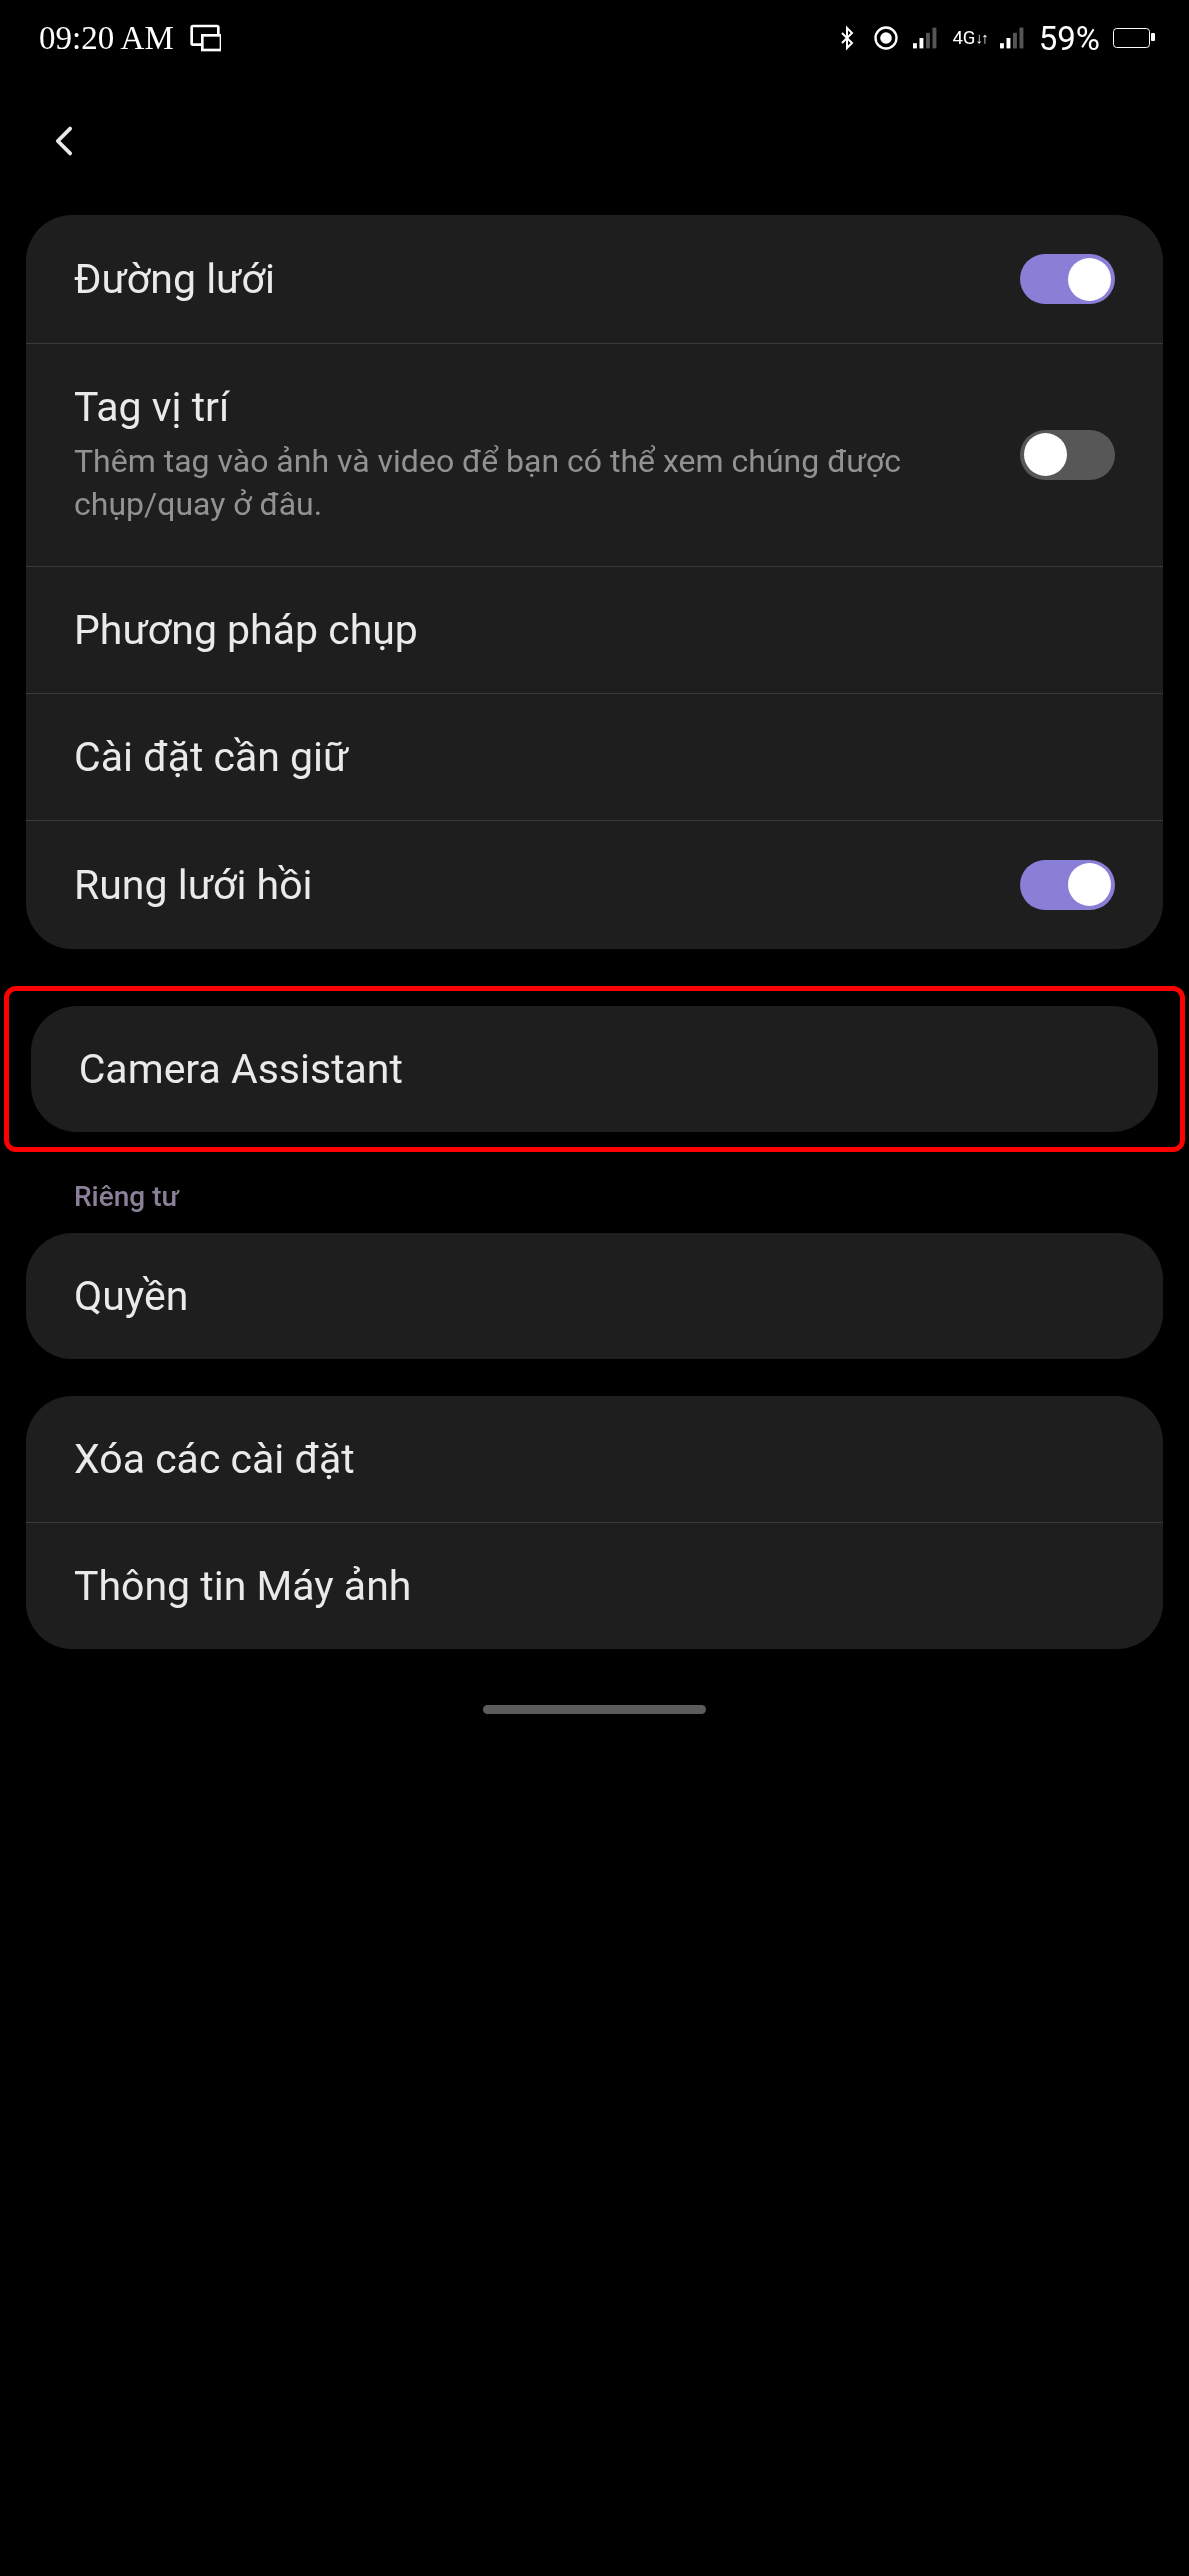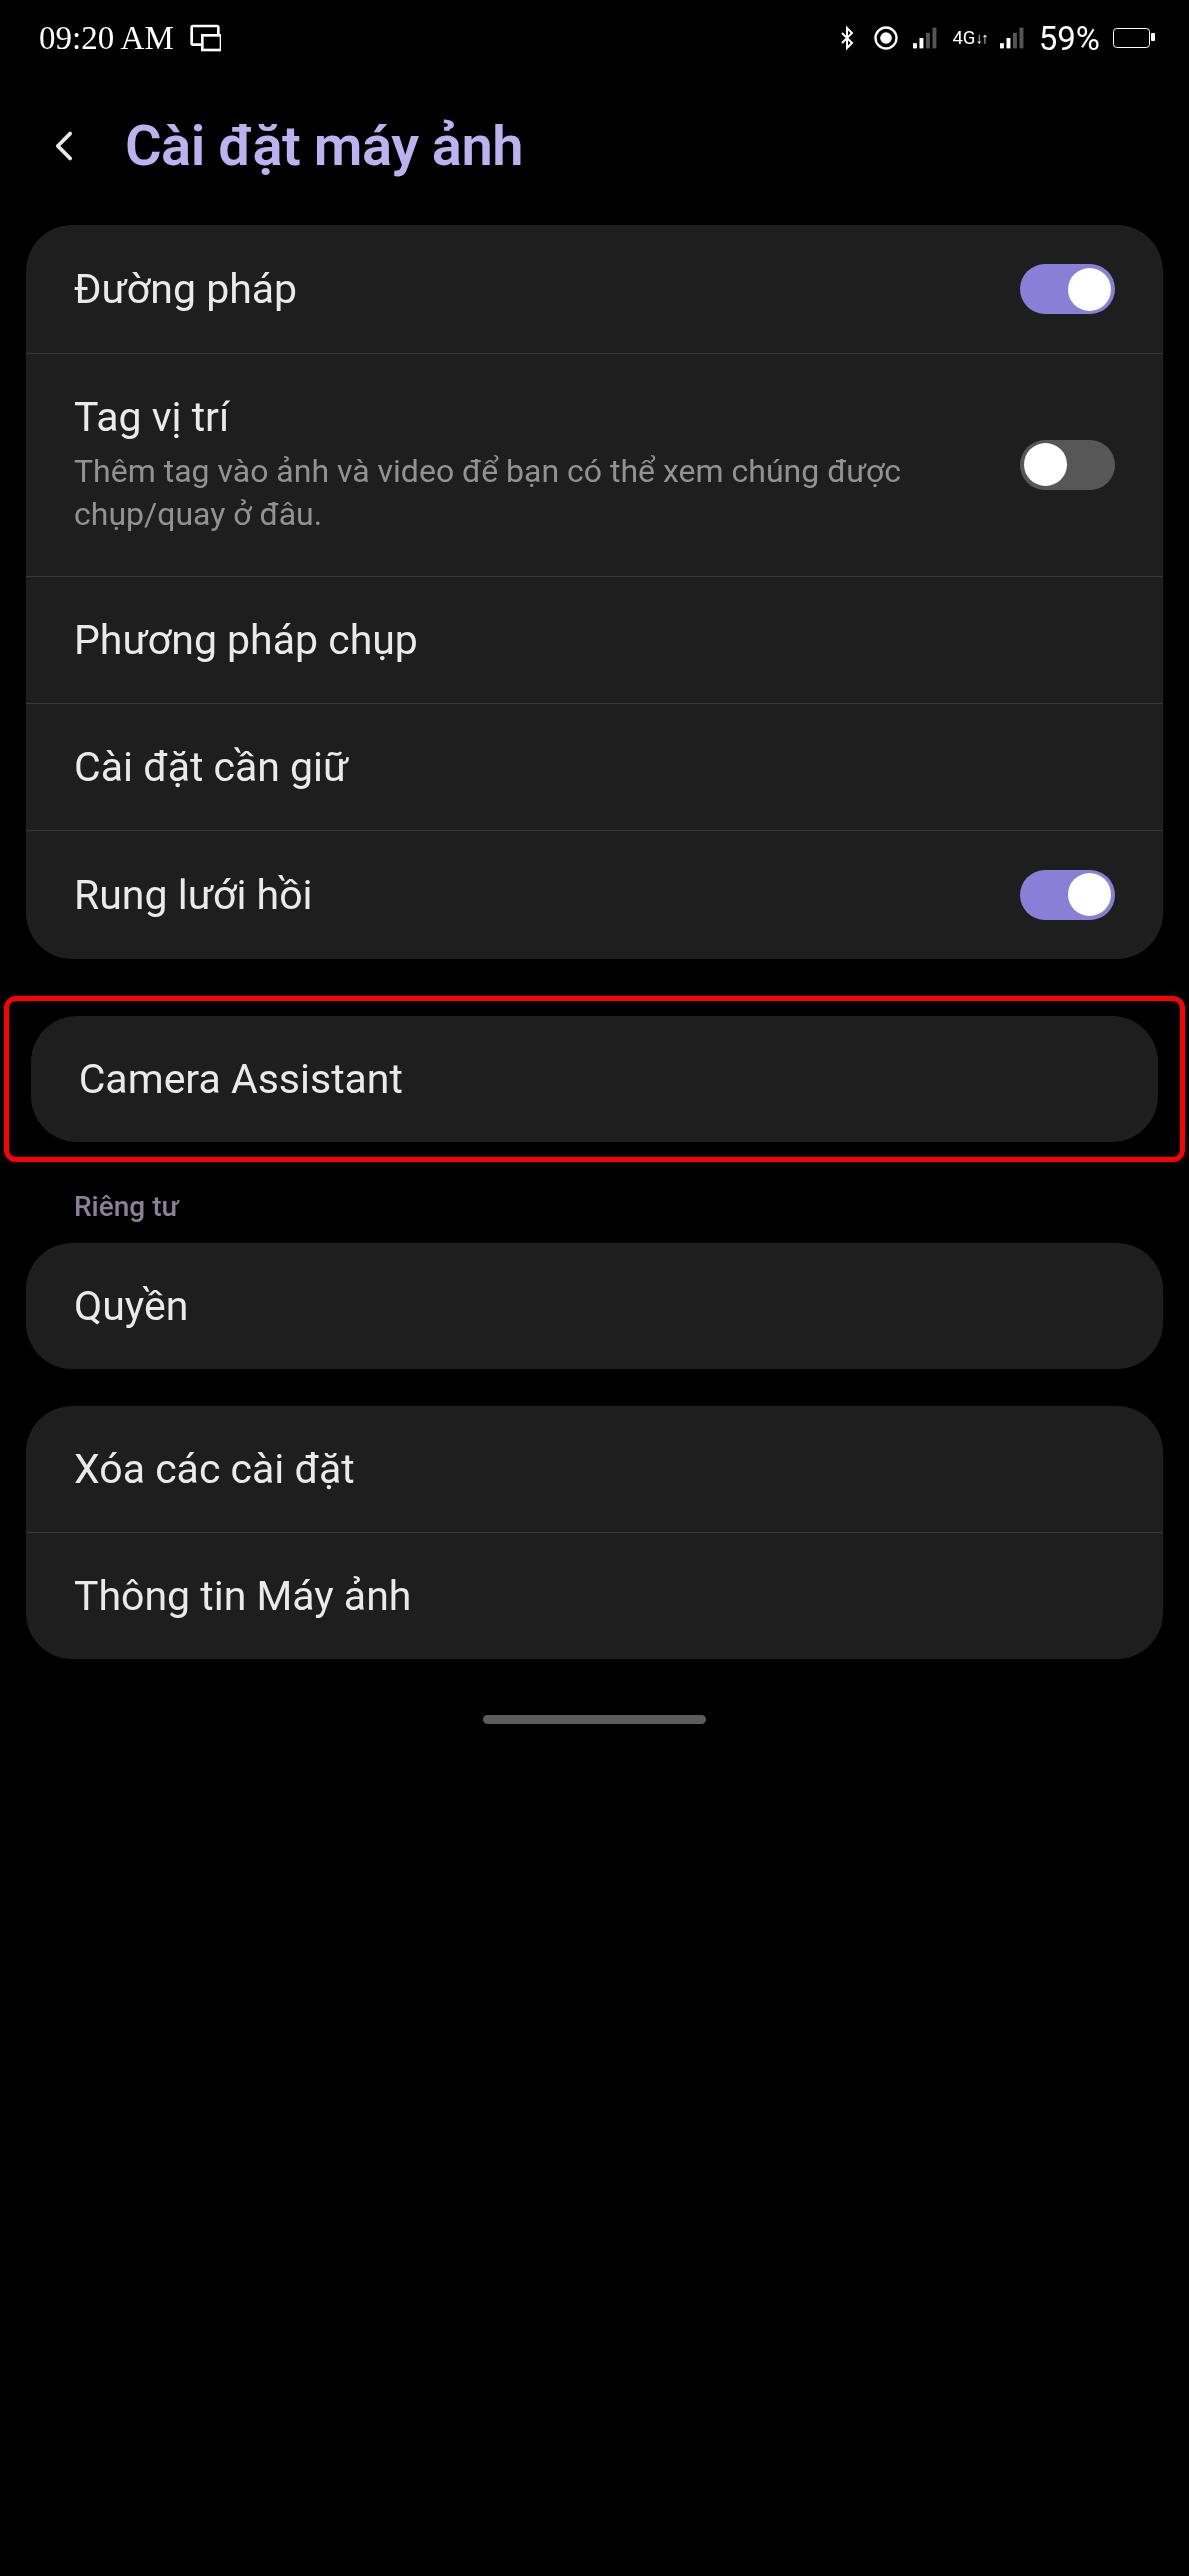--- a/index.html
+++ b/index.html
@@ -103,27 +103,26 @@
     </span>
   </div>
 </div>
 
 <div class="header">
   <div class="back">
     <svg width="37" height="50" viewBox="0 0 24 24" fill="none" stroke="#e8e8e8" stroke-width="2.5" stroke-linecap="round" stroke-linejoin="round">
         <polyline points="15 4 7 12 15 20"></polyline>
       </svg>
   </div>
-  <div class="title">Cài đặt máy ảnh</div>
 </div>
 
 <div class="card">
   <div class="row">
     <div class="text">
-        <div class="label">Đường pháp</div>
+        <div class="label">Đường lưới</div>
       </div>
     <div class="toggle on">
         <div class="knob"></div>
       </div>
   </div>
   <div class="row">
     <div class="text">
       <div class="label">Tag vị trí</div>
       <div class="desc">Thêm tag vào ảnh và video để bạn có thể xem chúng được chụp/quay ở đâu.</div>
     </div>

